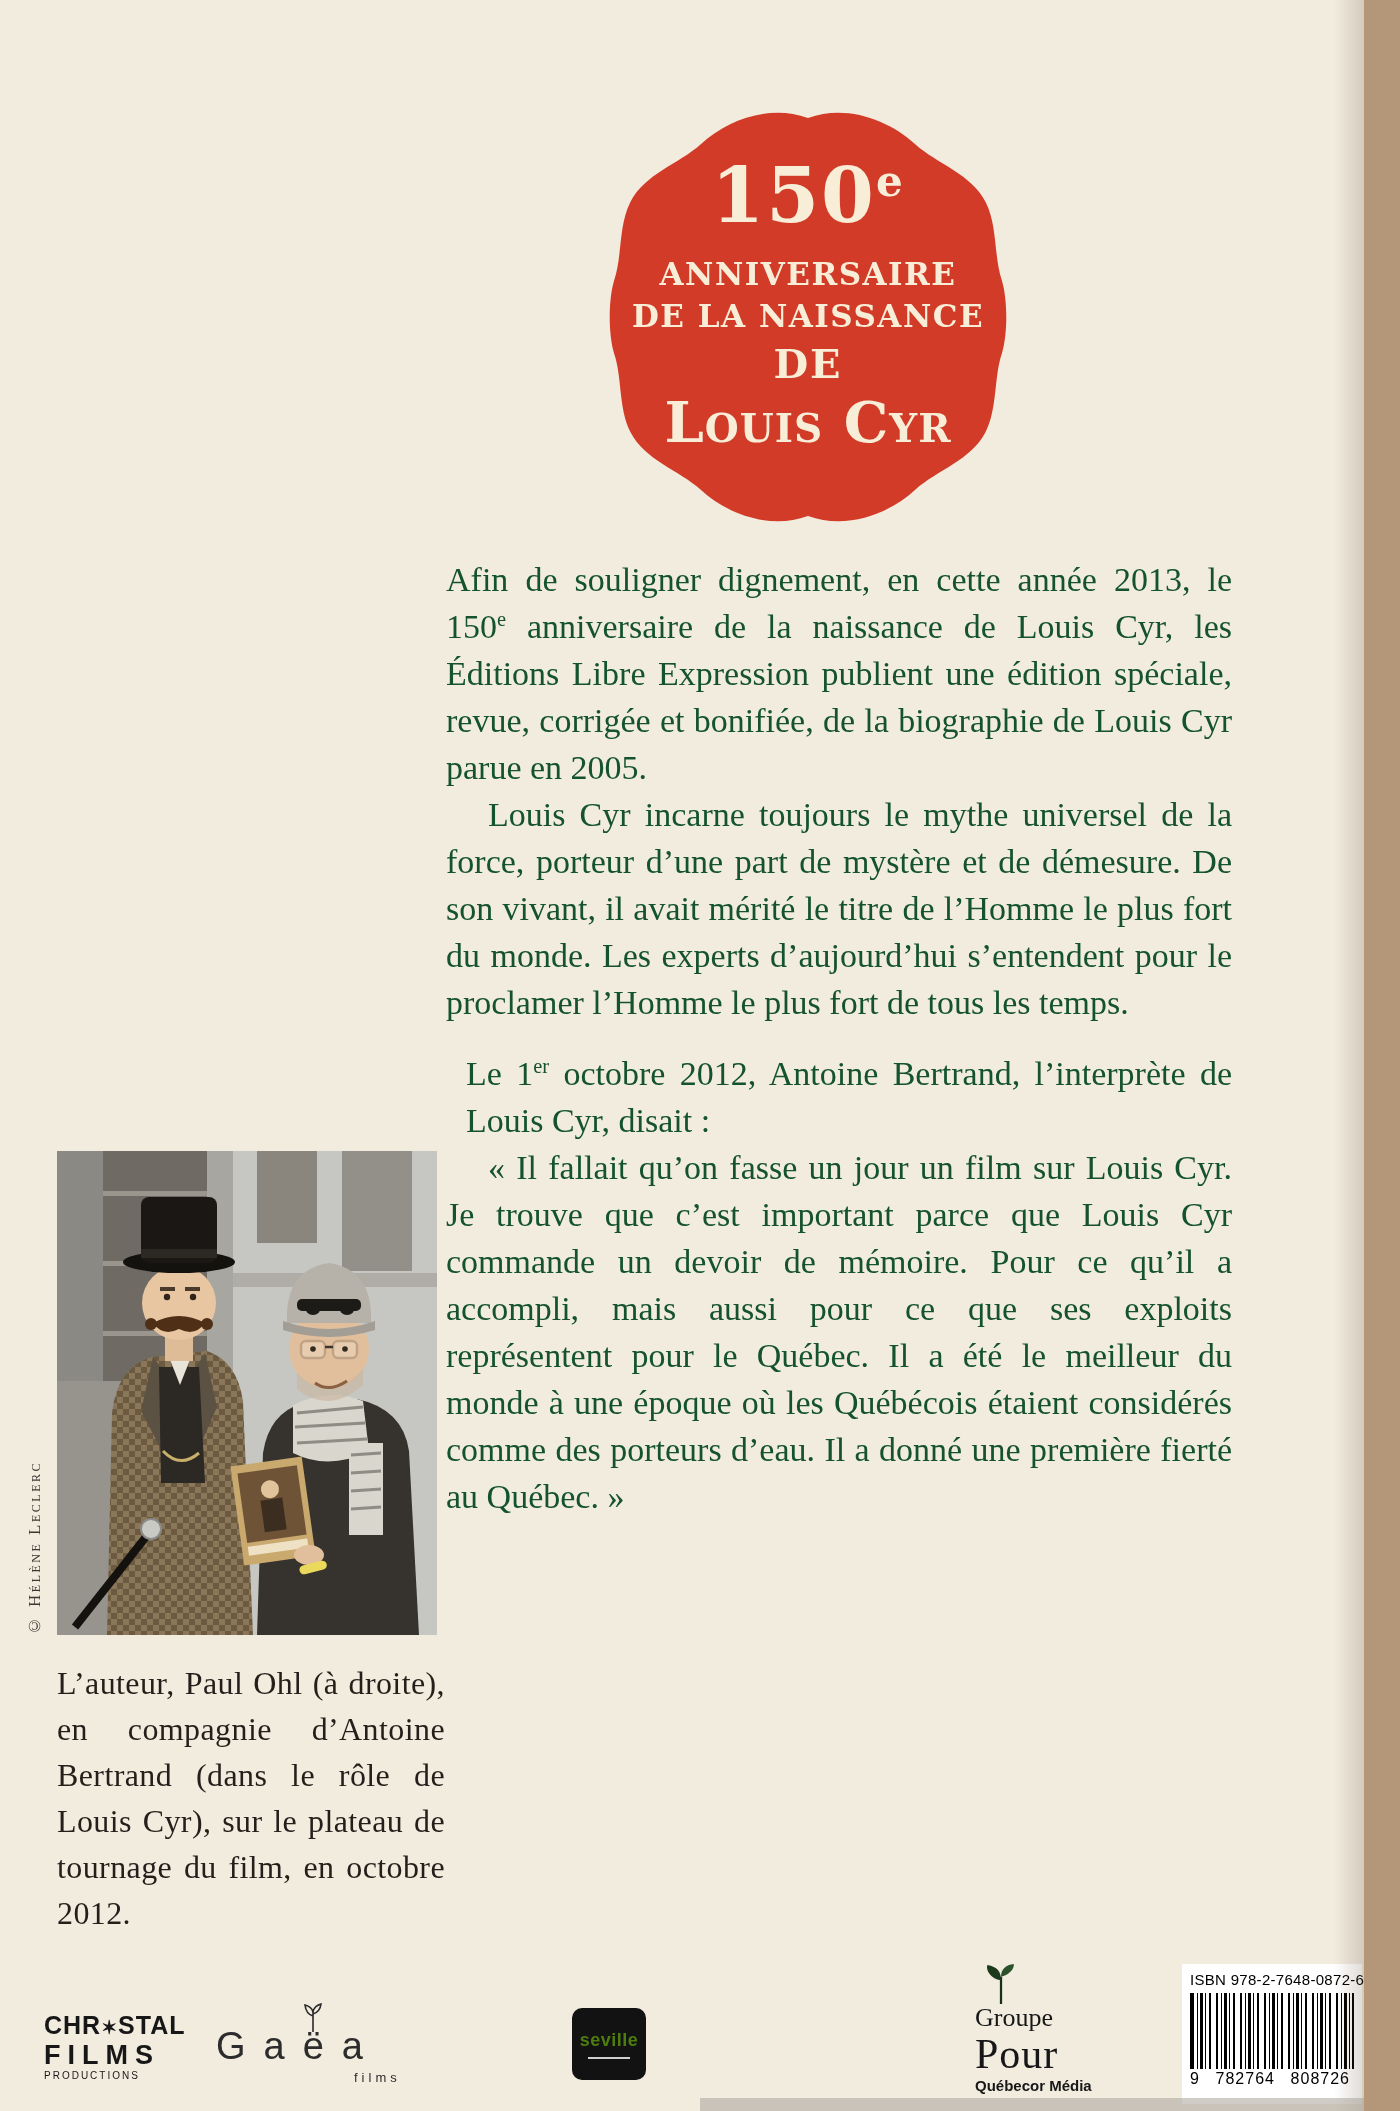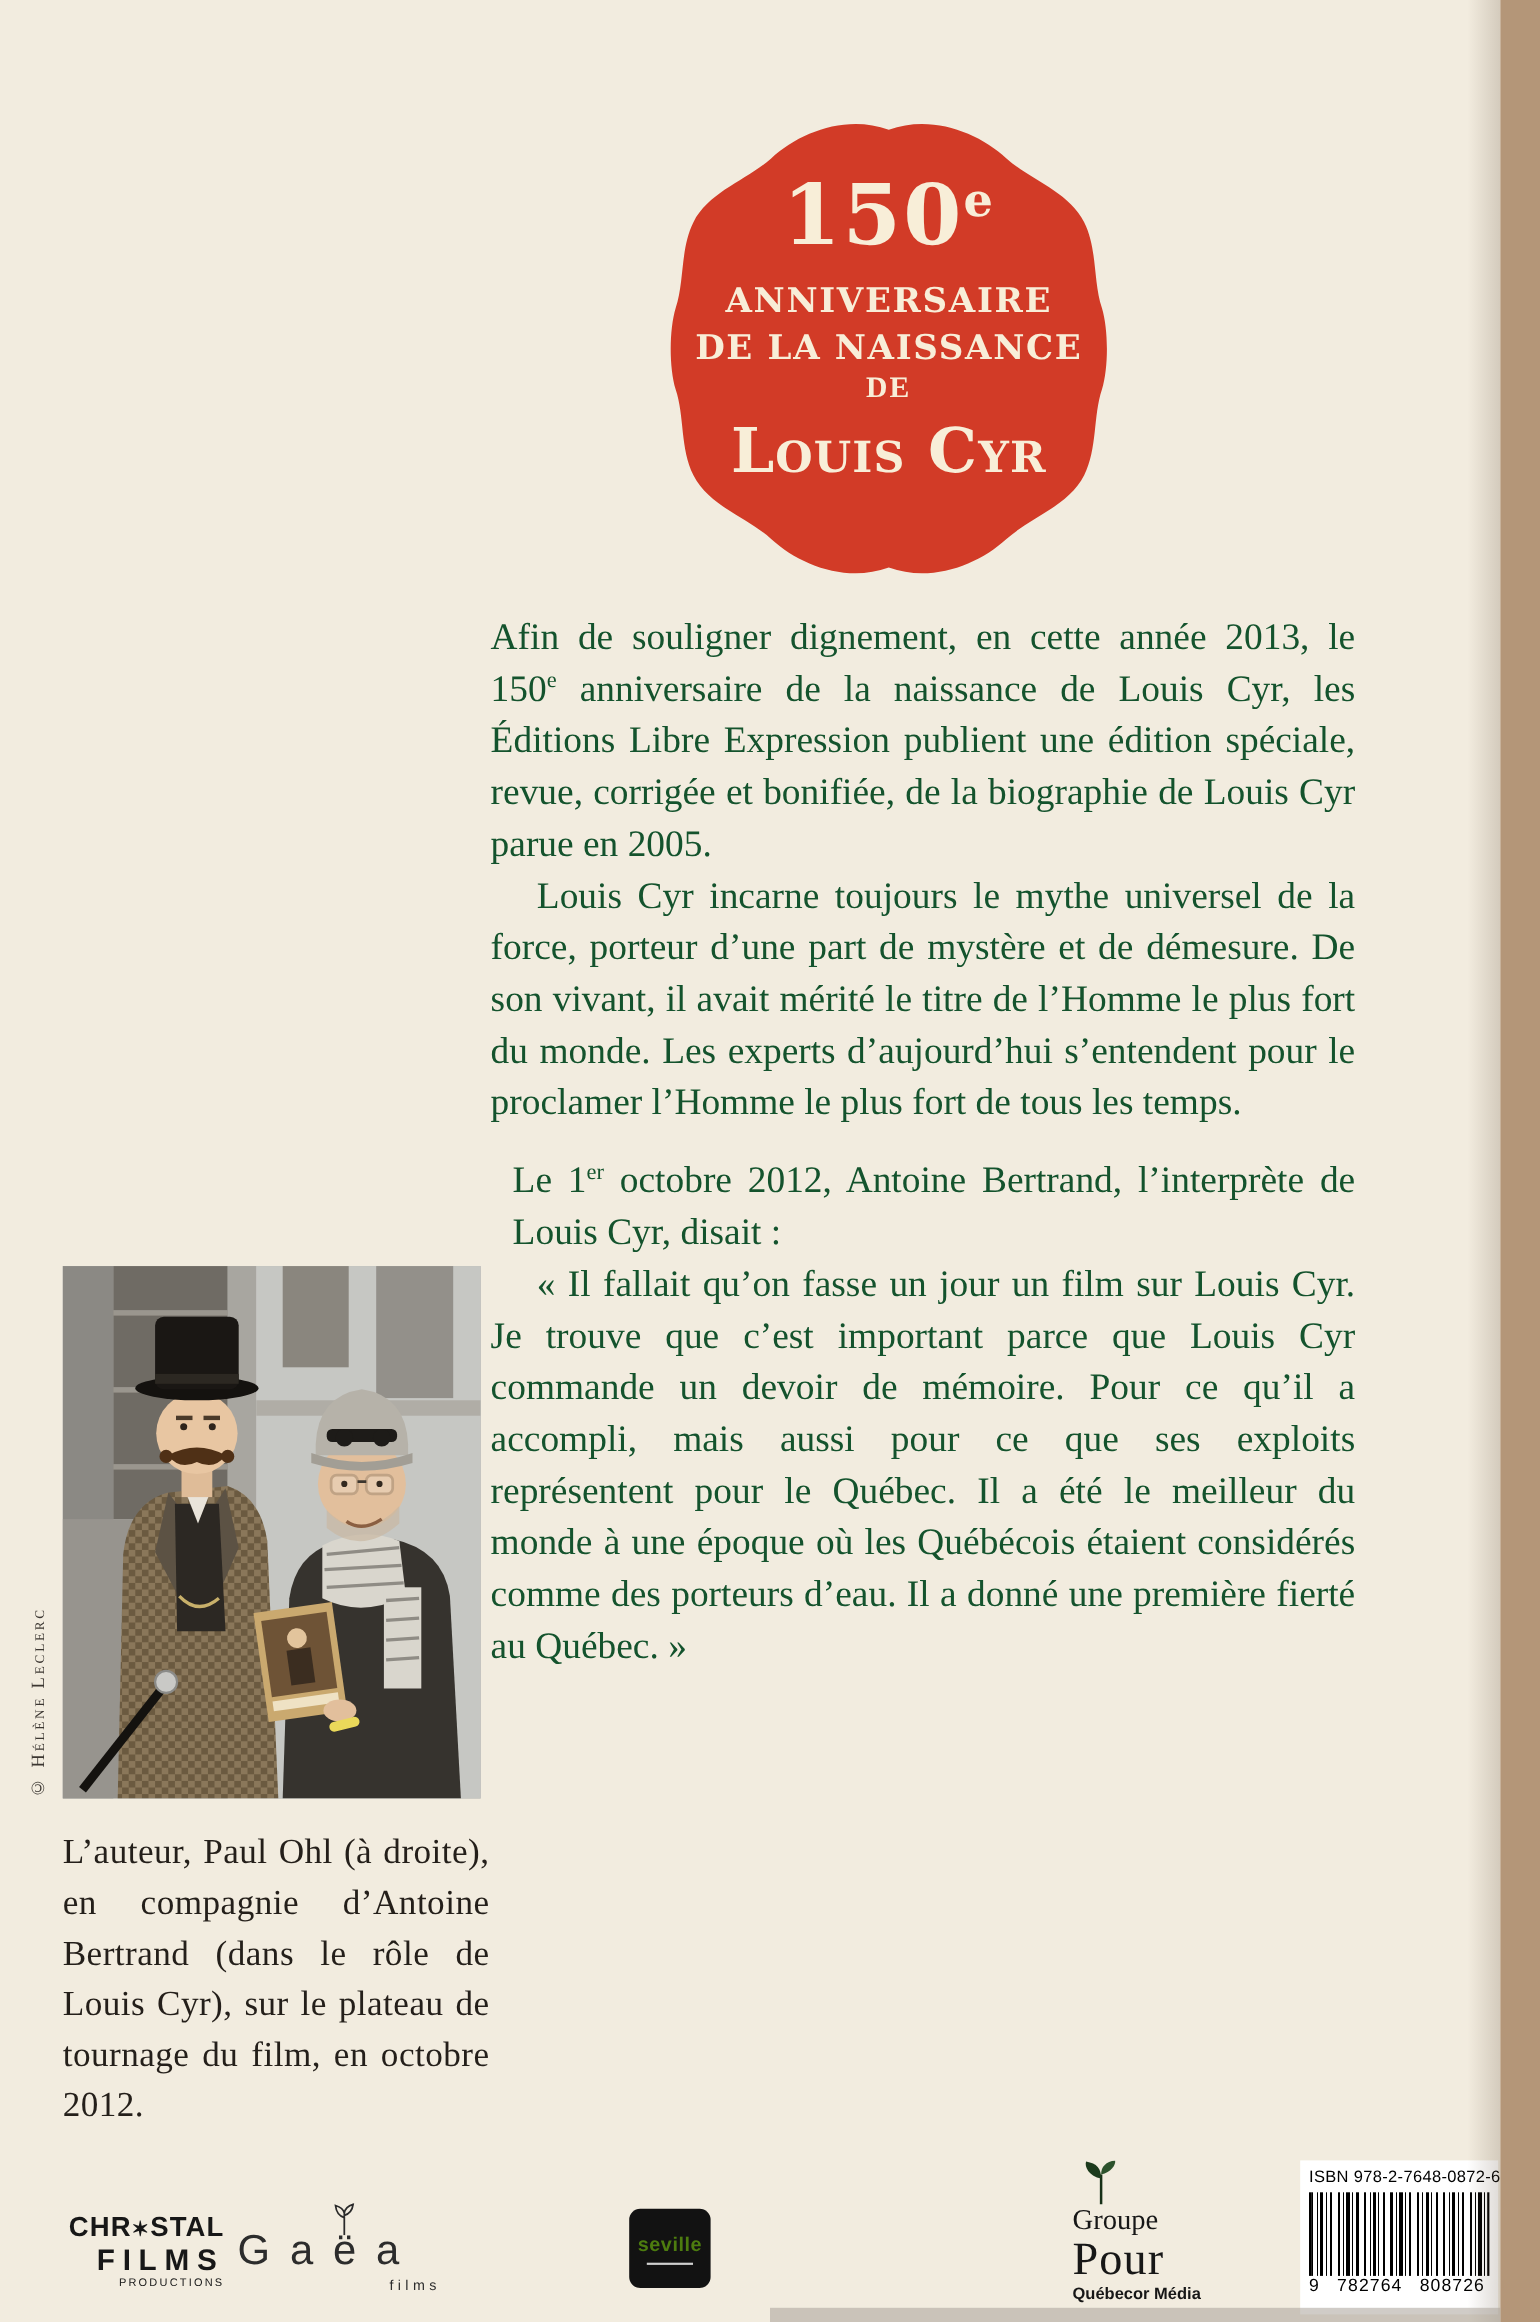--- a/index.html
+++ b/index.html
@@ -32,21 +32,21 @@
   .badge svg { position:absolute; left:0; top:0; width:100%; height:100%; }
   .badge-content {
     position:absolute; left:0; top:0; width:100%; height:100%;
     display:flex; flex-direction:column; align-items:center; text-align:center;
     padding-top:46px; color:#f8eed8; font-family:"DejaVu Serif", serif; font-weight:bold;
   }
   .badge-number { font-size:76px; line-height:80px; letter-spacing:2px; }
   .badge-number sup { font-size:42px; position:relative; top:-26px; vertical-align:baseline; }
   .badge-line { font-size:31px; line-height:36px; letter-spacing:1.5px; margin-top:6px; }
   .badge-line.first { margin-top:8px; }
-  .badge-de { font-size:27px; line-height:36px; letter-spacing:2px; margin-top:0;font-family:Liberation Serif, serif; }
+  .badge-de { font-size:40px; line-height:36px; letter-spacing:2px; margin-top:12px; }
   .badge-name { font-size:56px; line-height:64px; margin-top:8px; font-variant:small-caps; letter-spacing:1px; }
 
   
   .body-text {
     position:absolute; left:446px; top:556px; width:786px;
     font-size:34px; line-height:47px; text-align:justify;
     color:#14532d;
   }
   .body-text p { margin:0; }
   .body-text p.indent { text-indent:42px; }
@@ -70,21 +70,21 @@
   }
   .caption {
     position:absolute; left:57px; top:1660px; width:388px;
     font-size:32px; line-height:46px; letter-spacing:0.4px;
     text-align:justify; color:#241f1a;
   }
 
   
   .logo { position:absolute; color:#171717; font-family:"Liberation Sans", sans-serif; }
 
-  .logo-christal-prod { left:56px; top:2012px; width:148px; text-align:right; }
+  .logo-christal-prod { left:44px; top:2012px; width:148px; text-align:left; }
   .cp-line1 { font-size:25px; font-weight:bold; letter-spacing:1px; line-height:26px; }
   .cp-line1 .star { font-size:19px; }
   .cp-line2 { font-size:27px; font-weight:bold; letter-spacing:7px; line-height:29px; }
   .cp-line3 { font-size:10px; letter-spacing:2px; line-height:12px; }
 
   .logo-gaea { left:216px; top:2026px; }
   .gaea-name { font-size:38px; letter-spacing:18px; color:#2c2c2c; line-height:40px; }
   .gaea-tree { position:absolute; left:86px; top:-24px; }
   .gaea-films { position:absolute; left:138px; top:44px; font-size:13px; letter-spacing:4px; color:#2c2c2c; }
 

